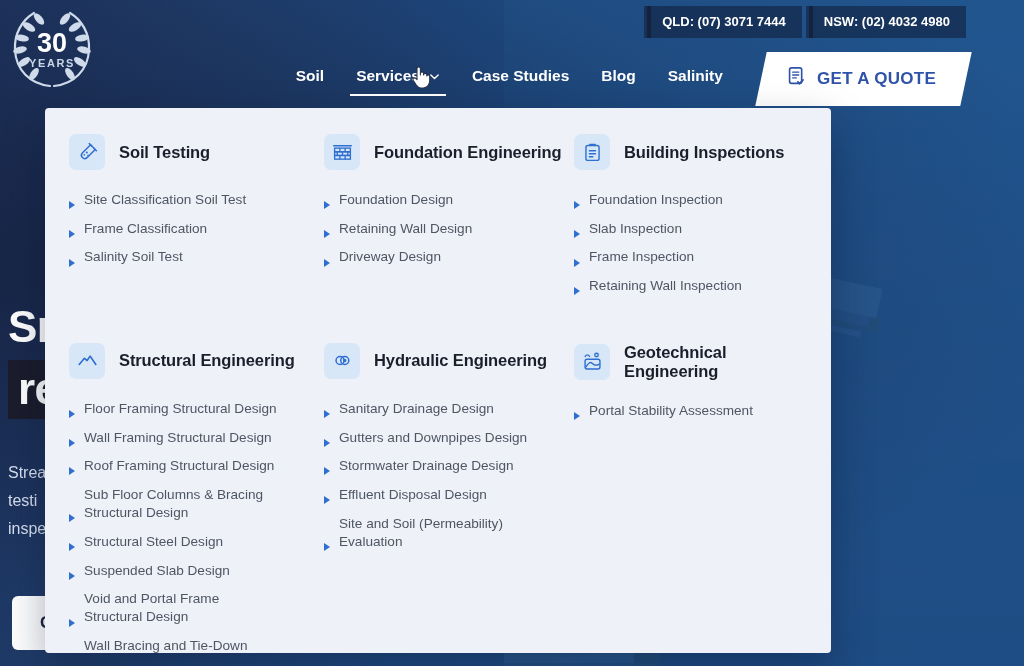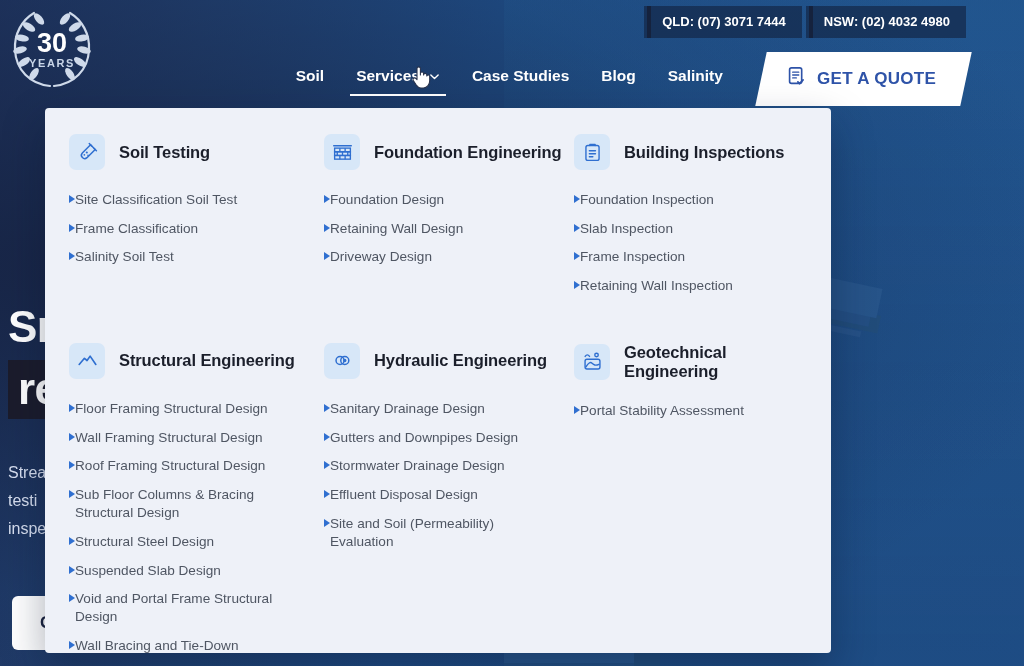--- a/index.html
+++ b/index.html
@@ -190,21 +190,21 @@
     border-radius: 7px;
     display: flex; align-items: center; justify-content: center;
     flex: none;
   }
   .svc-title {
     font-size: 16.5px; font-weight: 800; color: #1b1f2b;
     letter-spacing: -0.1px;
   }
   .svc-list { list-style: none; }
   .svc-list li {
-    display: flex; align-items: flex-start; 
+    display: flex; align-items: flex-end; gap: 9px;
     font-size: 13.6px; line-height: 1.34;
     color: #4f5663;
     padding: 5px 0 5.5px;
     cursor: pointer;
     max-width: 212px;
   }
   .bullet {
     flex: none;
     width: 0; height: 0;
     border-left: 6px solid #2f6fd0;

